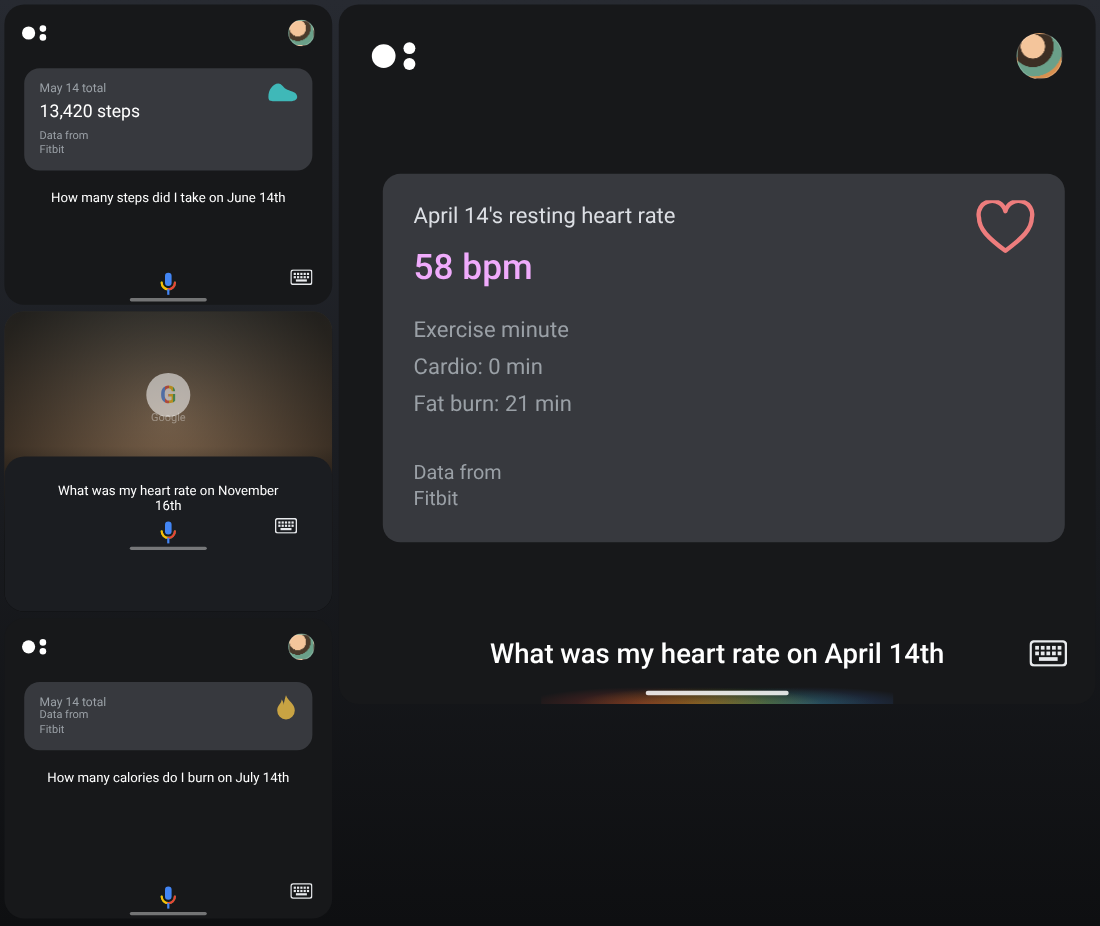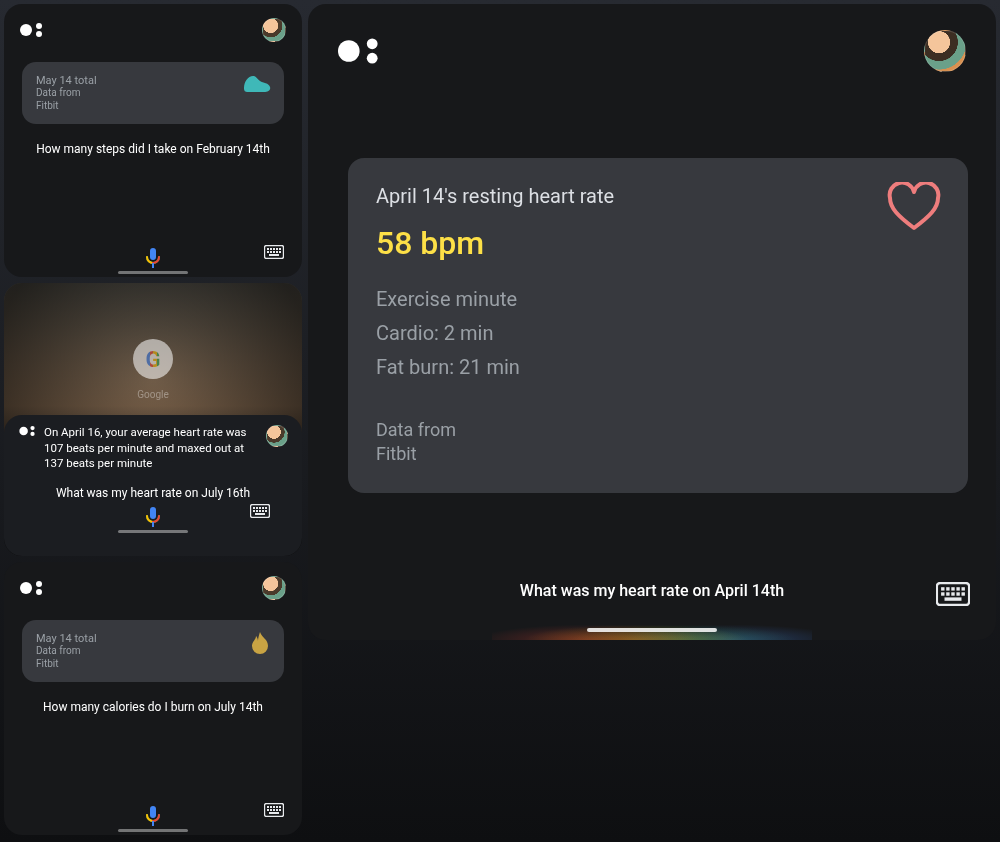--- a/index.html
+++ b/index.html
@@ -124,21 +124,21 @@
     width:40px;height:40px;border-radius:50%;background:#fff;
     display:flex;align-items:center;justify-content:center;
     font-weight:700;font-size:22px;
     opacity:.55;
   }
   .g-logo span{
     background:linear-gradient(90deg,#4285F4 0 25%, #EA4335 25% 50%, #FBBC04 50% 75%, #34A853 75% 100%);
     -webkit-background-clip:text;color:transparent;
   }
   .g-label{
-    position:absolute;top:106px;left:50%;transform:translateX(-50%);
+    position:absolute;top:92px;left:50%;transform:translateX(-50%);
     font-size:10px;color:rgba(255,255,255,.35);
   }
   .resp-panel{
     position:absolute;left:0;right:0;bottom:0;top:132px;
     background:#1b1d21;
     border-top-left-radius:18px;border-top-right-radius:18px;
     padding:10px 14px 0 14px;
   }
   .resp-line{
     display:flex;align-items:flex-start;gap:8px;
@@ -150,27 +150,27 @@
   
   .right-card .hdr{padding:26px 30px 16px 30px;}
   .big-panel{
     margin:50px 28px 0 40px;
     background:var(--sub);
     border-radius:16px;
     padding:26px 28px 26px 28px;
     position:relative;
   }
   .big-label{font-size:20px;color:#dcdfe4;font-weight:400;}
-  .big-value{font-size:32px;color:#fde047;font-weight:500;margin:16px 0 20px 0;}
+  .big-value{font-size:32px;color:#f0abfc;font-weight:500;margin:16px 0 20px 0;}
   .zones{font-size:20px;color:var(--txt-dim);line-height:1.7;}
   .big-src{font-size:18px;color:var(--txt-dim);line-height:1.35;margin-top:34px;}
   .heart-icon{position:absolute;top:24px;right:26px;}
 
   .big-query{
-    text-align:center;font-size:16px;color:#fff;font-weight:500;
+    text-align:center;font-size:25px;color:#fff;font-weight:500;
     margin-top:68px;padding:0 40px;
   }
   .right-bottom{
     margin-top:auto;position:relative;height:90px;
   }
   .right-bottom .kbd{right:26px;bottom:30px;}
   .right-bottom .home-ind{width:130px;height:4px;background:rgba(255,255,255,.85);bottom:8px;}
   .rainbow{
     position:absolute;bottom:0;left:50%;transform:translateX(-50%);
     width:320px;height:26px;
@@ -192,31 +192,32 @@
         <span class="dot-lg"></span>
         <span class="dot-group">
             <span class="dot-sm"></span>
             <span class="dot-sm"></span>
           </span>
       </span>
       <span class="avatar"></span>
     </div>
     <div class="data-bubble">
       <div class="data-label">May 14 total</div>
+      <div class="data-value">13,420 steps</div>
       <div class="data-src">
         <span>Data from</span><br>
         <span>Fitbit</span>
       </div>
       <span class="data-icon">
         <svg width="30" height="22" viewBox="0 0 30 22">
             <path d="M2 16c0-6 4-12 9-12 3 0 4 3 7 5s9 2 10 6c1 3-2 5-6 5H6c-3 0-4-1-4-4z" fill="var(--teal)"></path>
           </svg>
       </span>
     </div>
-    <div class="query">How many steps did I take on February 14th</div>
+    <div class="query">How many steps did I take on June 14th</div>
     <div class="bottom">
       <span class="mic">
         <svg width="16" height="22" viewBox="0 0 16 22">
           <rect x="5" y="1" width="6" height="12" rx="3" fill="var(--blue)"></rect>
           <path d="M2 10a6 6 0 0012 0" stroke="var(--green)" stroke-width="2" fill="none" stroke-linecap="round"></path>
           <path d="M2 10a6 6 0 006 6" stroke="var(--yellow)" stroke-width="2" fill="none" stroke-linecap="round"></path>
           <path d="M14 10a6 6 0 01-6 6" stroke="var(--red)" stroke-width="2" fill="none" stroke-linecap="round"></path>
           <rect x="7" y="16" width="2" height="5" fill="var(--blue)"></rect>
         </svg>
       </span>
@@ -243,32 +244,21 @@
   </div>
 
   <div class="assistant-card small-card">
     <div class="bg-photo"></div>
     <div class="bg-vignette"></div>
     <div class="g-logo">
         <span>G</span>
       </div>
     <div class="g-label">Google</div>
     <div class="resp-panel">
-      <div class="resp-line">
-        <span class="mini-assistant">
-          <span class="dot-lg" style="width:10px;height:10px;"></span>
-          <span class="dot-group">
-              <span class="dot-sm" style="width:5px;height:5px;"></span>
-              <span class="dot-sm" style="width:5px;height:5px;"></span>
-            </span>
-        </span>
-        <div class="resp-text">On April 16, your average heart rate was 107 beats per minute and maxed out at 137 beats per minute</div>
-        <span class="avatar mini-avatar"></span>
-      </div>
-      <div class="query" style="margin-top:14px;">What was my heart rate on July 16th</div>
+      <div class="query" style="margin-top:14px;">What was my heart rate on November 16th</div>
       <div class="bottom" style="padding-top:6px;">
         <span class="mic">
           <svg width="16" height="22" viewBox="0 0 16 22">
             <rect x="5" y="1" width="6" height="12" rx="3" fill="var(--blue)"></rect>
             <path d="M2 10a6 6 0 0012 0" stroke="var(--green)" stroke-width="2" fill="none" stroke-linecap="round"></path>
             <path d="M2 10a6 6 0 006 6" stroke="var(--yellow)" stroke-width="2" fill="none" stroke-linecap="round"></path>
             <path d="M14 10a6 6 0 01-6 6" stroke="var(--red)" stroke-width="2" fill="none" stroke-linecap="round"></path>
             <rect x="7" y="16" width="2" height="5" fill="var(--blue)"></rect>
           </svg>
         </span>
@@ -364,21 +354,21 @@
           </span>
       </span>
       <span class="avatar big"></span>
     </div>
 
     <div class="big-panel">
       <div class="big-label">April 14's resting heart rate</div>
       <div class="big-value">58 bpm</div>
       <div class="zones">
         <div>Exercise minute</div>
-        <div>Cardio: 2 min</div>
+        <div>Cardio: 0 min</div>
         <div>Fat burn: 21 min</div>
       </div>
       <div class="big-src">
         <span>Data from</span><br>
         <span>Fitbit</span>
       </div>
       <span class="heart-icon">
         <svg width="56" height="50" viewBox="0 0 56 50">
             <path d="M28 46C12 34 4 26 4 16A12 12 0 0128 10 12 12 0 0152 16c0 10-8 18-24 30z" fill="none" stroke="var(--pink)" stroke-width="4" stroke-linejoin="round"></path>
           </svg>

